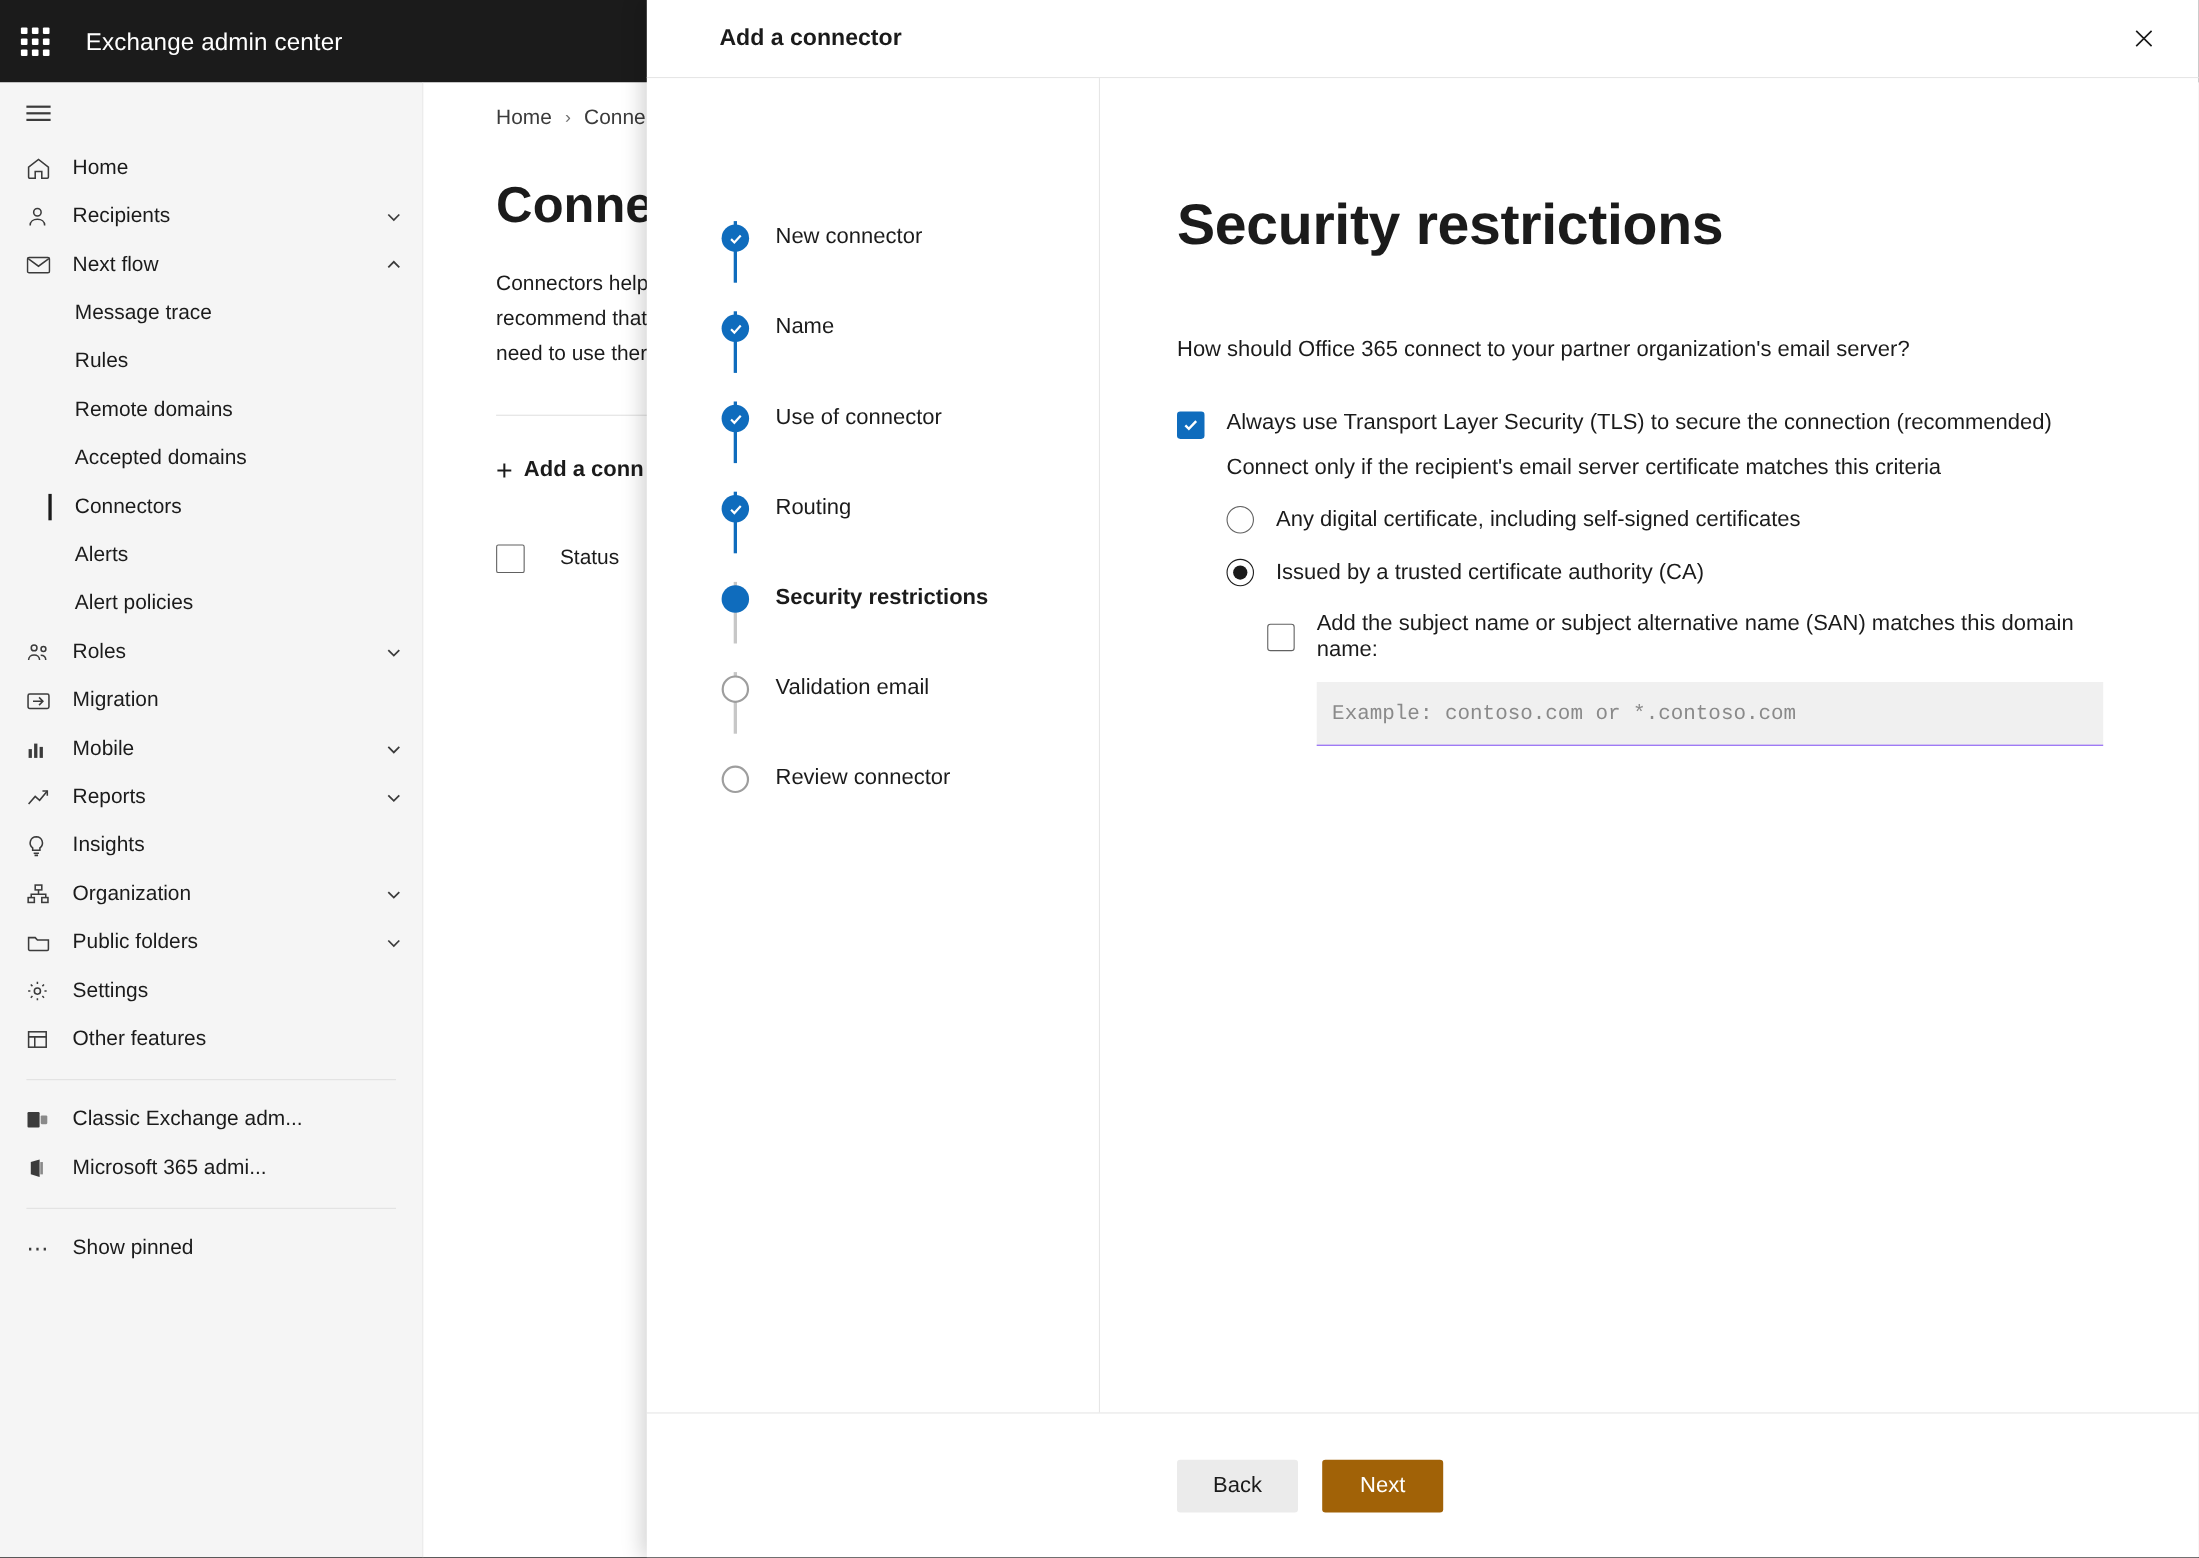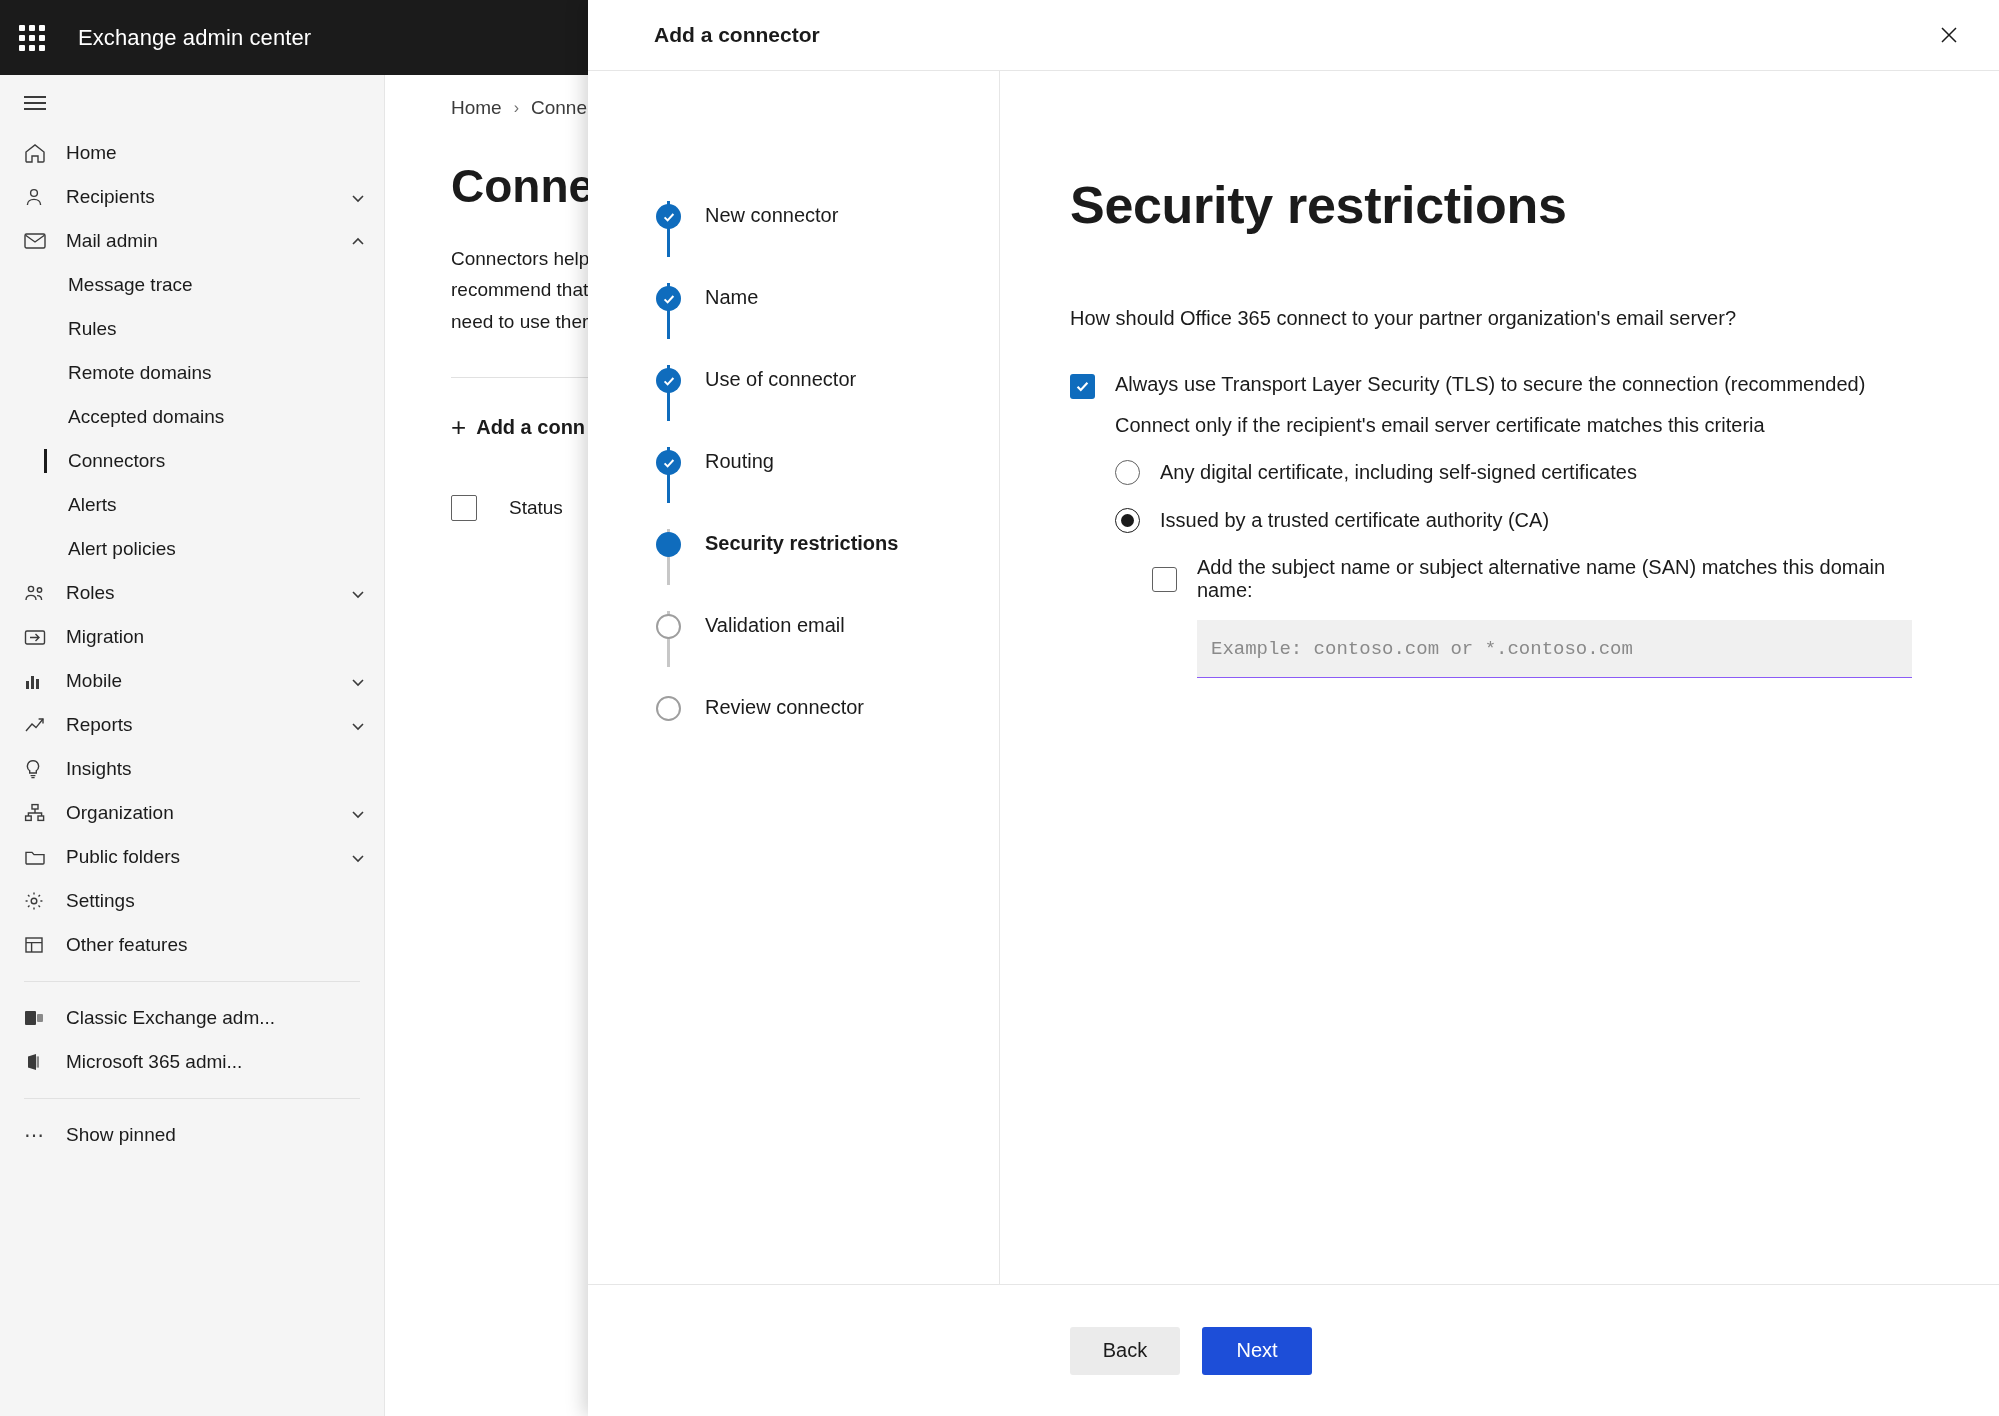--- a/index.html
+++ b/index.html
@@ -389,21 +389,21 @@
     border-radius: 3px;
     border: none;
     cursor: default;
     padding: 0 22px;
   }
   .btn-secondary {
     background: #ebebeb;
     color: #1b1b1b;
   }
   .btn-primary {
-    background: #1d4ed8;
+    background: #a16207;
     color: #ffffff;
     text-align: center;
   }
 </style>
 </head>
 <body>
 
 <div id="screen">
 
   <div id="app">
@@ -458,21 +458,21 @@
         </span>
       </div>
 
       <div class="nav-item">
         <span class="nav-ico">
           <svg width="22" height="18" viewBox="0 0 22 18" fill="none" stroke="#3b3b3b" stroke-width="1.4">
             <rect x="1" y="2" width="20" height="14" rx="1.5"></rect>
               <path d="M1.6 3.2 11 10l9.4-6.8"></path>
           </svg>
         </span>
-        <span class="nav-label">Mail admin</span>
+        <span class="nav-label">Next flow</span>
         <span class="chev">
           <svg width="16" height="16" viewBox="0 0 16 16" fill="none" stroke="#3b3b3b" stroke-width="1.6">
               <path d="M3 10l5-5 5 5"></path>
             </svg>
         </span>
       </div>
 
       <div class="nav-sub">
         <span>Message trace</span>
       </div>

